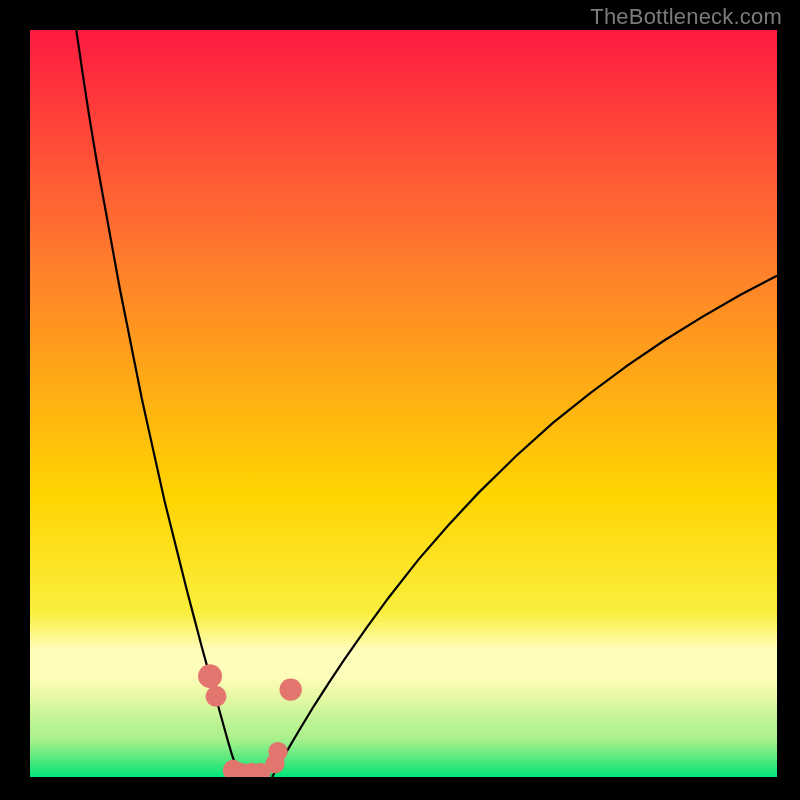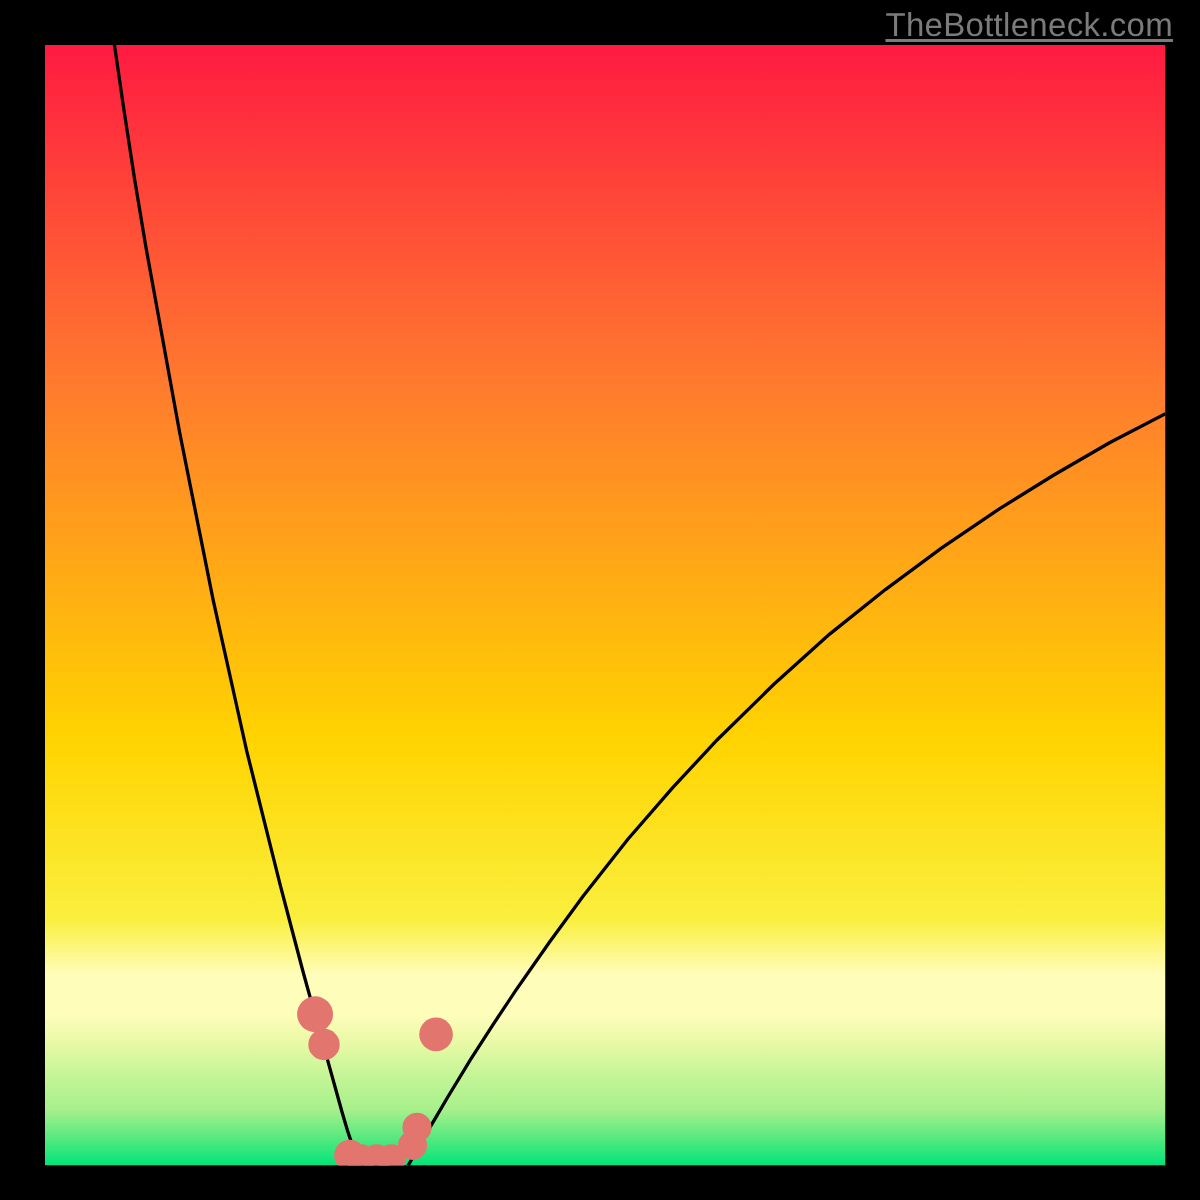--- a/index.html
+++ b/index.html
@@ -27,21 +27,20 @@
   }
   .watermark {
     position: absolute;
     top: 4px;
     right: 18px;
     font-family: Arial, Helvetica, sans-serif;
     font-size: 22px;
     color: #7b7b7b;
     letter-spacing: 0.2px;
     font-weight: 500;
-    text-decoration: underline;
   }
 </style>
 </head>
 <body>
 
 <div class="frame">
   <div class="plot-area">
     <svg id="chart-svg" width="747" height="747" viewBox="0 0 747 747">
       <defs>
         <linearGradient id="bg-grad" x1="0" y1="0" x2="0" y2="1">

